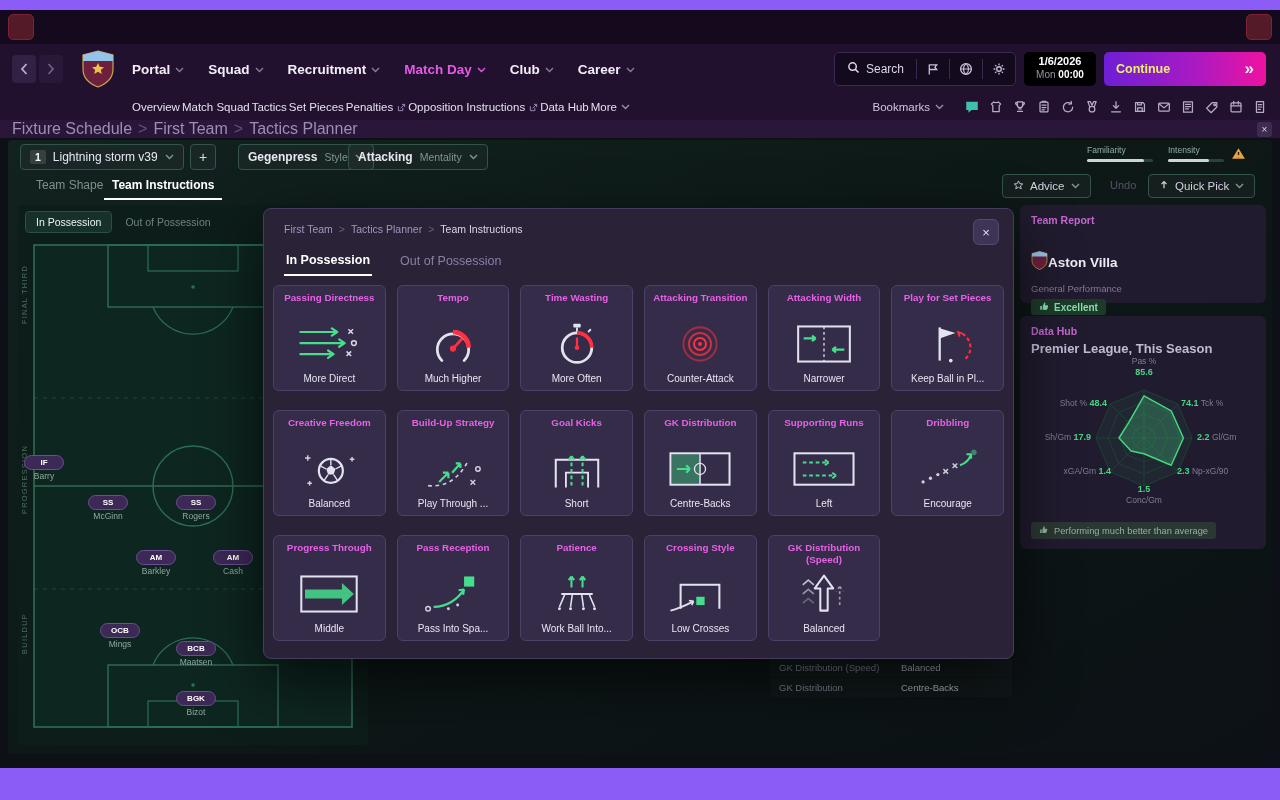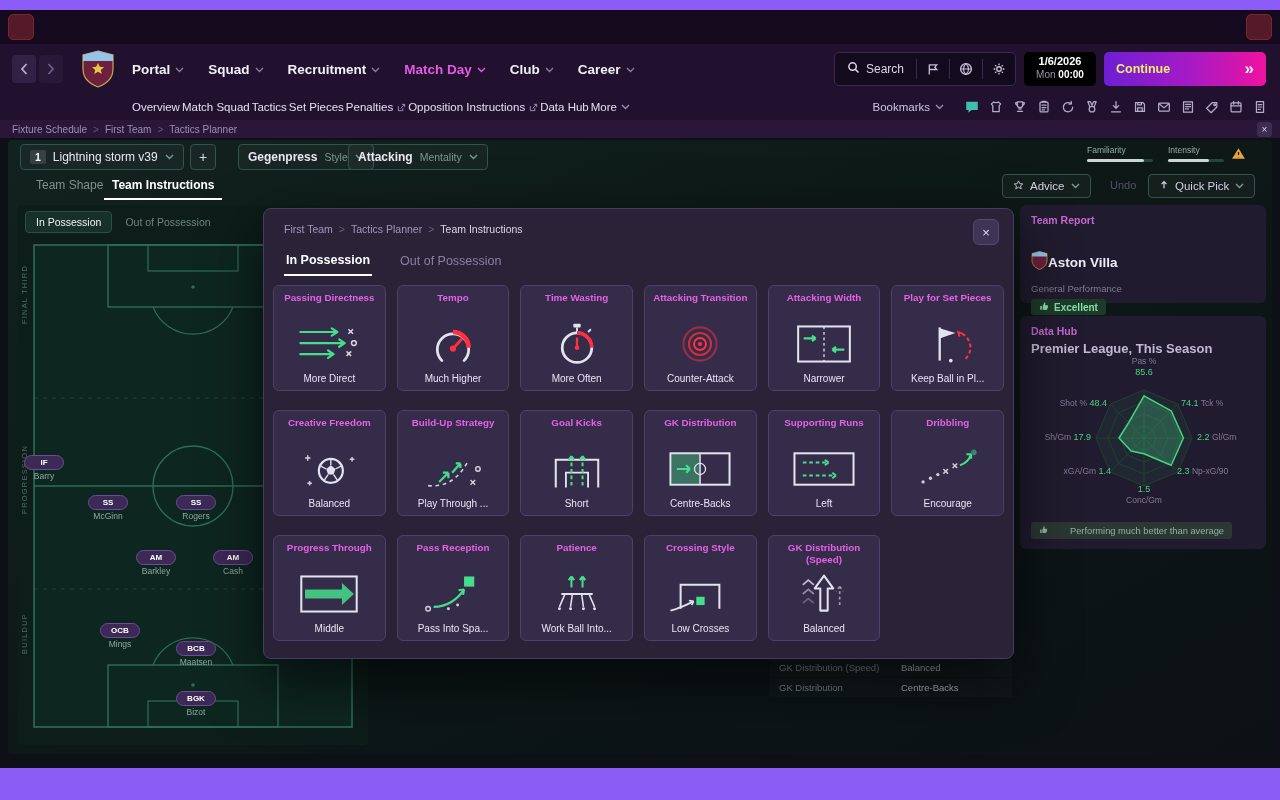--- a/index.html
+++ b/index.html
@@ -41,21 +41,21 @@
   .sub-item{background:none;border:0;color:#e6dff2;font-size:11.5px;display:flex;align-items:center;gap:4px;padding:0;cursor:pointer}
   .sub-item .ext,.sub-item .chev{color:#9a8bb3}
   .subright{position:absolute;right:12px;top:0;height:26px;display:flex;align-items:center;gap:7px}
   .bookmarks{background:none;border:0;color:#cfc6de;font-size:11.5px;display:flex;gap:5px;align-items:center;margin-right:6px;cursor:pointer}
   .bookmarks .chev{color:#9a8bb3}
   .subicon{width:17px;height:17px;display:flex;align-items:center;justify-content:center;color:#b5adc7;background:none;border:0;padding:0;cursor:pointer}
   .subicon svg{width:16px;height:16px}
 
   
   .crumbbar{position:absolute;left:0;top:110px;width:100%;height:18px;background:#2a1638}
-  #crumbs{margin-left:12px;font-size:10px;color:#9c8fb4;display:flex;gap:6px;align-items:center;height:18px}
+  #crumbs{margin-left:12px;font-size:16px;color:#9c8fb4;display:flex;gap:6px;align-items:center;height:18px}
   #crumbs .sep{color:#655578}
   .closex{position:absolute;right:8px;top:2px;width:15px;height:15px;border-radius:3px;background:#3d2b50;color:#d8d0e6;border:0;font-size:10px;line-height:13px;padding:0;cursor:pointer}
 
   
   .content{position:absolute;left:0;top:128px;width:100%;height:630px;background:#0d1016}
   .tacpanel{position:absolute;left:8px;top:2px;right:8px;height:614px;border-radius:4px;
             background:linear-gradient(150deg,#12221f,#0d1917 45%,#0c1115)}
 
   
   .tpill{position:absolute;height:26px;background:rgba(255,255,255,.03);border:1px solid #33544a;border-radius:4px;display:flex;align-items:center;gap:7px;padding:0 9px;color:#e9e6f2;font-size:12px;box-sizing:border-box;cursor:pointer}
@@ -123,30 +123,30 @@
   #panel-report{top:67px;height:98px}
   #panel-datahub{top:178px;height:233px}
   .ptitle{font-size:10.5px;font-weight:bold;color:#c468cf}
   .clubrow{display:flex;align-items:center;margin-top:25px}
   .clubrow .cname{font-size:13.5px;font-weight:bold;color:#efeaf6}
   .gperf{font-size:9.5px;color:#837a96;margin-top:9px}
   .rating{display:inline-flex;align-items:center;gap:5px;background:#1e3a2b;border-radius:3px;padding:2px 8px;margin-top:5px;color:#84dfa8;font-size:10px;font-weight:bold}
   .dhsub{font-size:13px;font-weight:bold;color:#c2bad4;margin-top:4px}
   .radar-wrap{position:relative;width:226px;height:160px;margin-top:2px}
   .rl{position:absolute;font-size:8.5px;color:#837a96;white-space:nowrap;line-height:1.25}
-  .rl .val{color:#46d581;font-weight:normal;font-size:9px}
+  .rl .val{color:#46d581;font-weight:bold;font-size:9px}
   .rl0{left:50%;top:-2px;transform:translateX(-50%);text-align:center}
   .rl1{left:150px;top:40px}
   .rl2{left:166px;top:74px}
   .rl3{left:146px;top:108px}
   .rl4{left:50%;top:126px;transform:translateX(-50%);text-align:center}
   .rl5{right:146px;top:108px;text-align:left}
   .rl6{right:166px;top:74px;text-align:right}
   .rl7{right:150px;top:40px;text-align:right}
-  .dfoot{display:inline-flex;align-items:center;gap:22px;background:#2b3733;border-radius:3px;padding:3px 8px;margin-top:4px;color:#8fb4a1;font-size:9.3px}
+  .dfoot{display:inline-flex;align-items:center;gap:6px;background:#2b3733;border-radius:3px;padding:3px 8px;margin-top:4px;color:#8fb4a1;font-size:9.3px}
 </style>
 </head>
 <body>
 
 <div id="root">
   <div class="app">
 
     <div class="row0">
       <button class="sqbtn l"></button>
       <button class="sqbtn r"></button>

